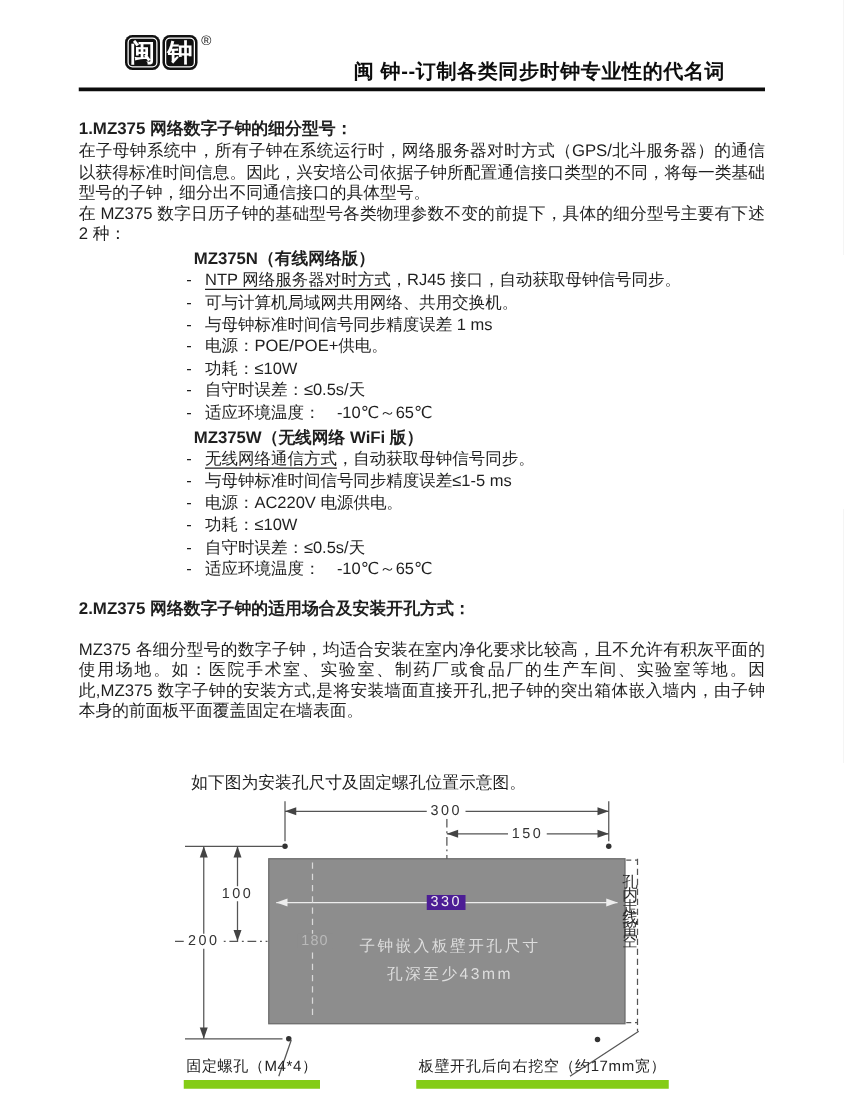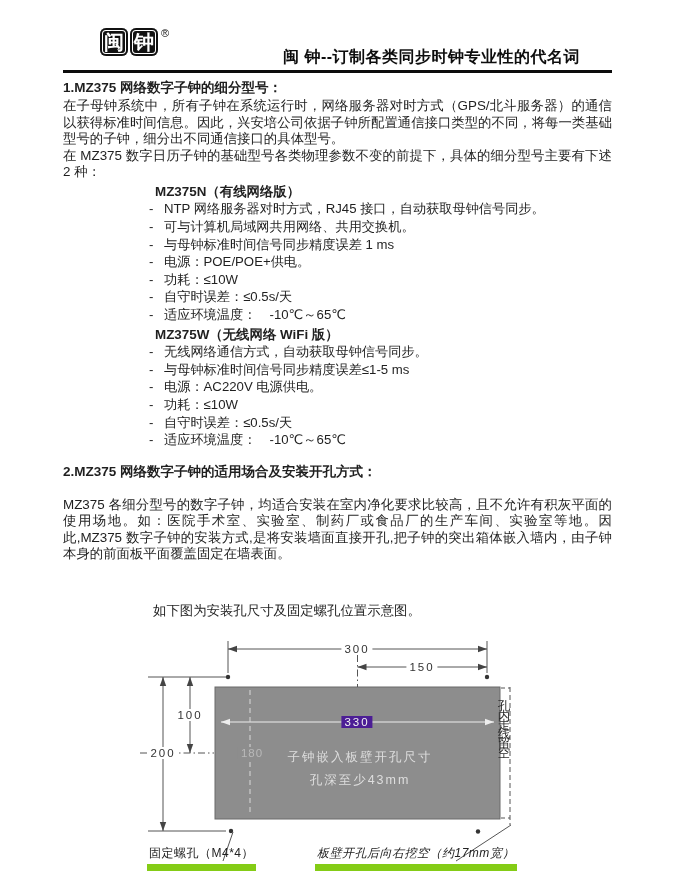--- a/index.html
+++ b/index.html
@@ -16,28 +16,28 @@
     font-size:20px;border-radius:6px;margin-right:2px;
     box-shadow:inset 0 0 0 2px #111, inset 0 0 0 3px #fff;
   }
   .logo-reg{font-size:11px;color:#111;margin-left:1px;line-height:10px;}
   .slogan{
     position:absolute;left:283px;top:47px;font-size:16px;font-weight:700;
     letter-spacing:0.5px;color:#0d0d0d;white-space:nowrap;
   }
   .rule{position:absolute;left:63px;top:70px;width:549px;height:3px;background:#0c0c0c;}
   
-  .content{position:absolute;left:63px;top:79px;width:549px;}
+  .content{position:absolute;left:63px;top:94px;width:549px;}
   .h{font-size:13.5px;font-weight:700;margin:0 0 2px 0;line-height:17px;}
   .para{font-size:13.4px;line-height:16.6px;margin:0;text-align:justify;}
   .model-name{font-size:13.4px;font-weight:700;margin:2px 0 0 92px;line-height:17.5px;}
   ul.specs{list-style:none;margin:0 0 0 86px;padding:0;}
   ul.specs li{font-size:13.2px;line-height:17.6px;white-space:pre-wrap;}
   .dash{display:inline-block;width:15px;}
-  .u{text-underline-offset:3px;text-align:center;}
+  .u{text-decoration:underline;text-underline-offset:3px;text-align:center;}
   .h2{margin-top:14px;}
   .para3{margin-top:17px;}
   .caption{font-size:13.4px;font-weight:400;margin:39px 0 0 90px;}
   
   .figure{position:absolute;left:0;top:628px;width:670px;height:265px;}
   .figure svg{position:absolute;left:0;top:0;}
   .dim-label{
     position:absolute;transform:translate(-50%,-50%);background:#fff;
     padding:0 3px;font-size:11.5px;color:#333;letter-spacing:2px;white-space:nowrap;
   }
@@ -153,16 +153,16 @@
     <div class="dim-label" style="left:357px;top:21px;">300</div>
     <div class="dim-label" style="left:422px;top:39px;">150</div>
     <div class="dim-label" style="left:190px;top:87px;">100</div>
     <div class="dim-label" style="left:163px;top:125px;">200</div>
     <div class="dim-label on-gray" style="left:357px;top:94px;">330</div>
     <div class="dim-label faint" style="left:252px;top:125px;">180</div>
     <div class="opening-text" style="left:360px;top:129px;">子钟嵌入板壁开孔尺寸</div>
     <div class="opening-text" style="left:360px;top:152px;">孔深至少43mm</div>
     <div class="side-note">孔内走线留空</div>
     <div class="leader-label" style="left:147px;top:217px;">固定螺孔（M4*4）</div>
-    <div class="leader-label" style="left:315px;top:217px;font-style:italic;">板壁开孔后向右挖空（约17mm宽）</div>
+    <div class="leader-label" style="left:333px;top:217px;">板壁开孔后向右挖空（约17mm宽）</div>
   </div>
 
 </div>
 
 </body></html>

